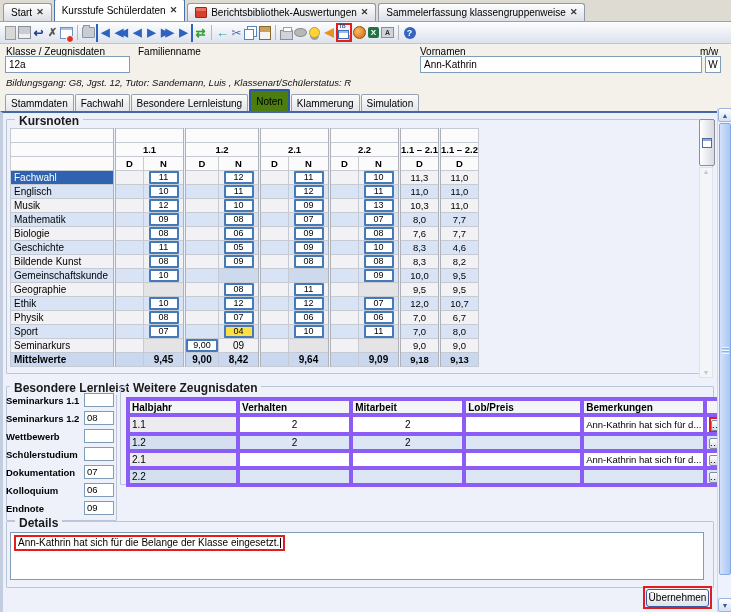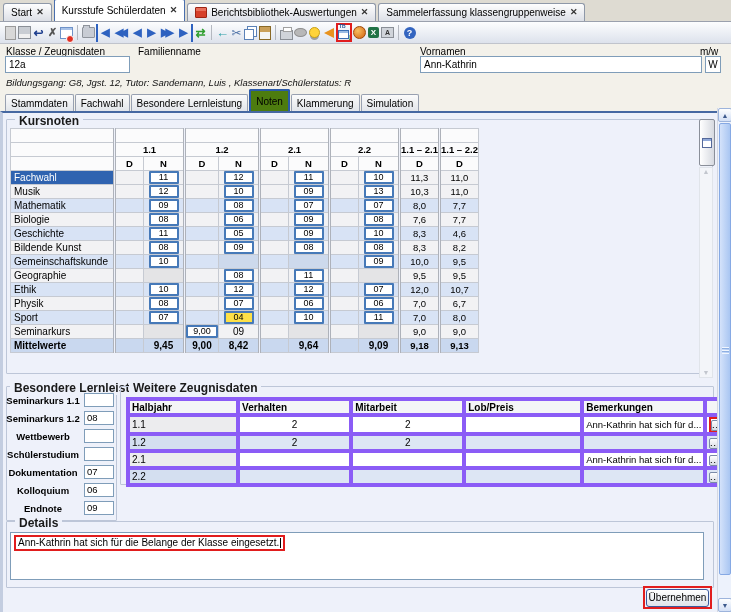--- a/index.html
+++ b/index.html
@@ -83,21 +83,21 @@
   .av{font-size:9.5px}
 
   
   .vbtn{position:absolute;left:699px;top:119px;width:14px;height:45px;border:1px solid #8a8f99;border-radius:2px;background:linear-gradient(90deg,#ffffff,#d6d9e0);display:flex;align-items:center;justify-content:center}
   .vbtn .mini{width:8px;height:8px;background:#fff;border:1px solid #55699a;box-shadow:inset 0 2px 0 #8fa8d8}
   .isb{position:absolute;left:699px;top:167px;width:14px;height:211px;background:#f3f5f9;border:1px solid #e0e4ea;box-sizing:border-box;display:flex;flex-direction:column;justify-content:space-between;align-items:center}
   .isb span{font-size:7px;color:#c2c6ce;line-height:8px}
 
   
   .blrow{position:absolute;display:flex;align-items:center}
-  .bl-label{width:74px;text-align:center;padding-right:4px;font-weight:bold;font-size:9.5px;white-space:nowrap}
+  .bl-label{width:74px;text-align:left;padding-right:4px;font-weight:bold;font-size:9.5px;white-space:nowrap}
   .bin{width:26px;height:12px;background:#fff;border:1px solid #7f9db9;font-size:9.5px;line-height:12px;padding-left:2px}
 
   
   table.zt{position:absolute;left:126px;top:397px;border-collapse:collapse;table-layout:fixed;font-size:10px}
   .zt td{border:4px solid #8b5cf6;height:13px;padding:0 2px;overflow:hidden;white-space:nowrap}
   .zt .zh td{background:#f4f5f7;font-weight:bold;height:12px}
   .zt tr.z0 td{background:#fff}
   .zt tr.z1 td{background:#dde6f4}
   .zt tr.z0 td.hb{background:#ececee}
   .zt tr.z1 td.hb{background:#d4dff0}
@@ -295,20 +295,33 @@
           <td class="ge"><span class="bx">11</span></td>
           <td></td>
           <td class="ge"><span class="bx">12</span></td>
           <td></td>
           <td class="ge"><span class="bx">11</span></td>
           <td></td>
           <td class="ge"><span class="bx">10</span></td>
           <td class="av ge">11,3</td>
           <td class="av">11,0</td>
         </tr>
+    <tr class="r1">
+          <td class="sub ge">Englisch</td>
+          <td></td>
+          <td class="ge"><span class="bx">10</span></td>
+          <td></td>
+          <td class="ge"><span class="bx">11</span></td>
+          <td></td>
+          <td class="ge"><span class="bx">12</span></td>
+          <td></td>
+          <td class="ge"><span class="bx">11</span></td>
+          <td class="av ge">11,0</td>
+          <td class="av">11,0</td>
+        </tr>
     <tr class="r0">
           <td class="sub ge">Musik</td>
           <td></td>
           <td class="ge"><span class="bx">12</span></td>
           <td></td>
           <td class="ge"><span class="bx">10</span></td>
           <td></td>
           <td class="ge"><span class="bx">09</span></td>
           <td></td>
           <td class="ge"><span class="bx">13</span></td>

